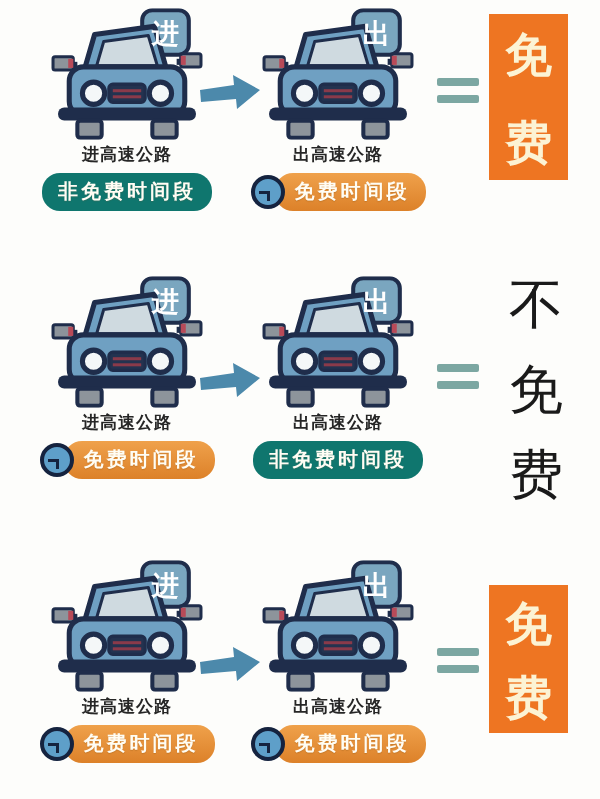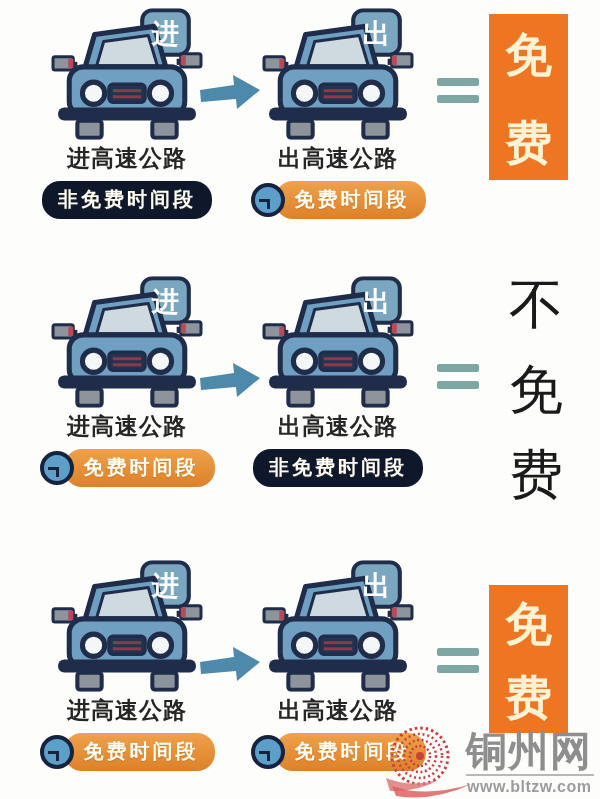--- a/index.html
+++ b/index.html
@@ -23,21 +23,21 @@
   .car-left  { left:32px; }
   .car-right { left:243px; }
 
   .car-svg { width:152px; height:132px; display:block; }
   .sign-char {
     font-family:"Liberation Sans","DejaVu Sans",sans-serif;
     font-size:27px; font-weight:bold; fill:#FFFFFF;
   }
 
   .car-label {
-    margin-top:3px; font-size:23px; font-weight:bold;
+    margin-top:3px; font-size:17px; font-weight:bold;
     color:#262626; letter-spacing:1px; white-space:nowrap;
   }
 
   .badge-row { margin-top:8px; display:flex; align-items:center; height:36px; }
   .clock {
     width:34px; height:34px; border-radius:50%;
     background:#5E9FC9; border:4px solid #15233F;
     box-sizing:border-box; margin-right:-10px;
     position:relative; z-index:2; flex:0 0 auto;
   }
@@ -49,21 +49,21 @@
     content:''; position:absolute; left:4px; top:12px;
     width:11px; height:3px; background:#15233F;
   }
   .pill {
     padding:5px 16px 6px; border-radius:18px;
     font-size:20px; font-weight:bold; color:#FFFDF4;
     letter-spacing:3px; white-space:nowrap;
     text-shadow:0 1px 1px rgba(120,70,10,0.25);
   }
   .pill.free    { background:linear-gradient(180deg,#EFA14B 0%,#DC8129 100%); padding-left:20px;font-family:Liberation Serif, serif; }
-  .pill.nonfree { background:#0f172a; text-shadow:0 1px 1px rgba(100,100,70,0.3); }
+  .pill.nonfree { background:#0f766e; text-shadow:0 1px 1px rgba(100,100,70,0.3); }
 
   .arrow { position:absolute; left:198px; top:80px; width:66px; height:48px; }
   #row1 .arrow { top:60px; }
 
   .equals { position:absolute; left:437px; top:88px; width:42px; }
   #row1 .equals { top:70px; }
   .equals .bar {
     width:42px; height:8px; background:#7CA7A2;
     border-radius:2px; margin-bottom:9px;
   }
@@ -243,28 +243,14 @@
     <div class="equals">
         <div class="bar"></div>
         <div class="bar"></div>
       </div>
     <div class="result-box">
       <span>免</span>
       <span>费</span>
     </div>
   </div>
 
-  <div class="watermark">
-    <svg class="seal-svg" viewBox="0 0 92 72">
-      <circle cx="36" cy="30" r="28" fill="none" stroke="#C84040" stroke-width="3" stroke-dasharray="2.5,3"></circle>
-      <circle cx="36" cy="30" r="22" fill="none" stroke="#C84040" stroke-width="2.5" stroke-dasharray="2,2.8"></circle>
-      <circle cx="36" cy="30" r="16" fill="none" stroke="#C84040" stroke-width="2.5" stroke-dasharray="2,2.5"></circle>
-      <circle cx="36" cy="30" r="10" fill="none" stroke="#C84040" stroke-width="2.5" stroke-dasharray="2,2.2"></circle>
-      <circle cx="36" cy="30" r="4" fill="#C84040"></circle>
-      <path d="M2,52 Q26,62 54,54 Q34,66 6,65 Z" fill="#E07878" opacity="0.85"></path>
-      <path d="M8,60 Q40,72 88,58 Q48,76 12,70 Z" fill="#D95A5A" opacity="0.8"></path>
-    </svg>
-    <div class="site-name">铜州网</div>
-    <div class="wm-line"></div>
-    <div class="site-url">www.bltzw.com</div>
-  </div>
 
 </div>
 
 </body></html>

